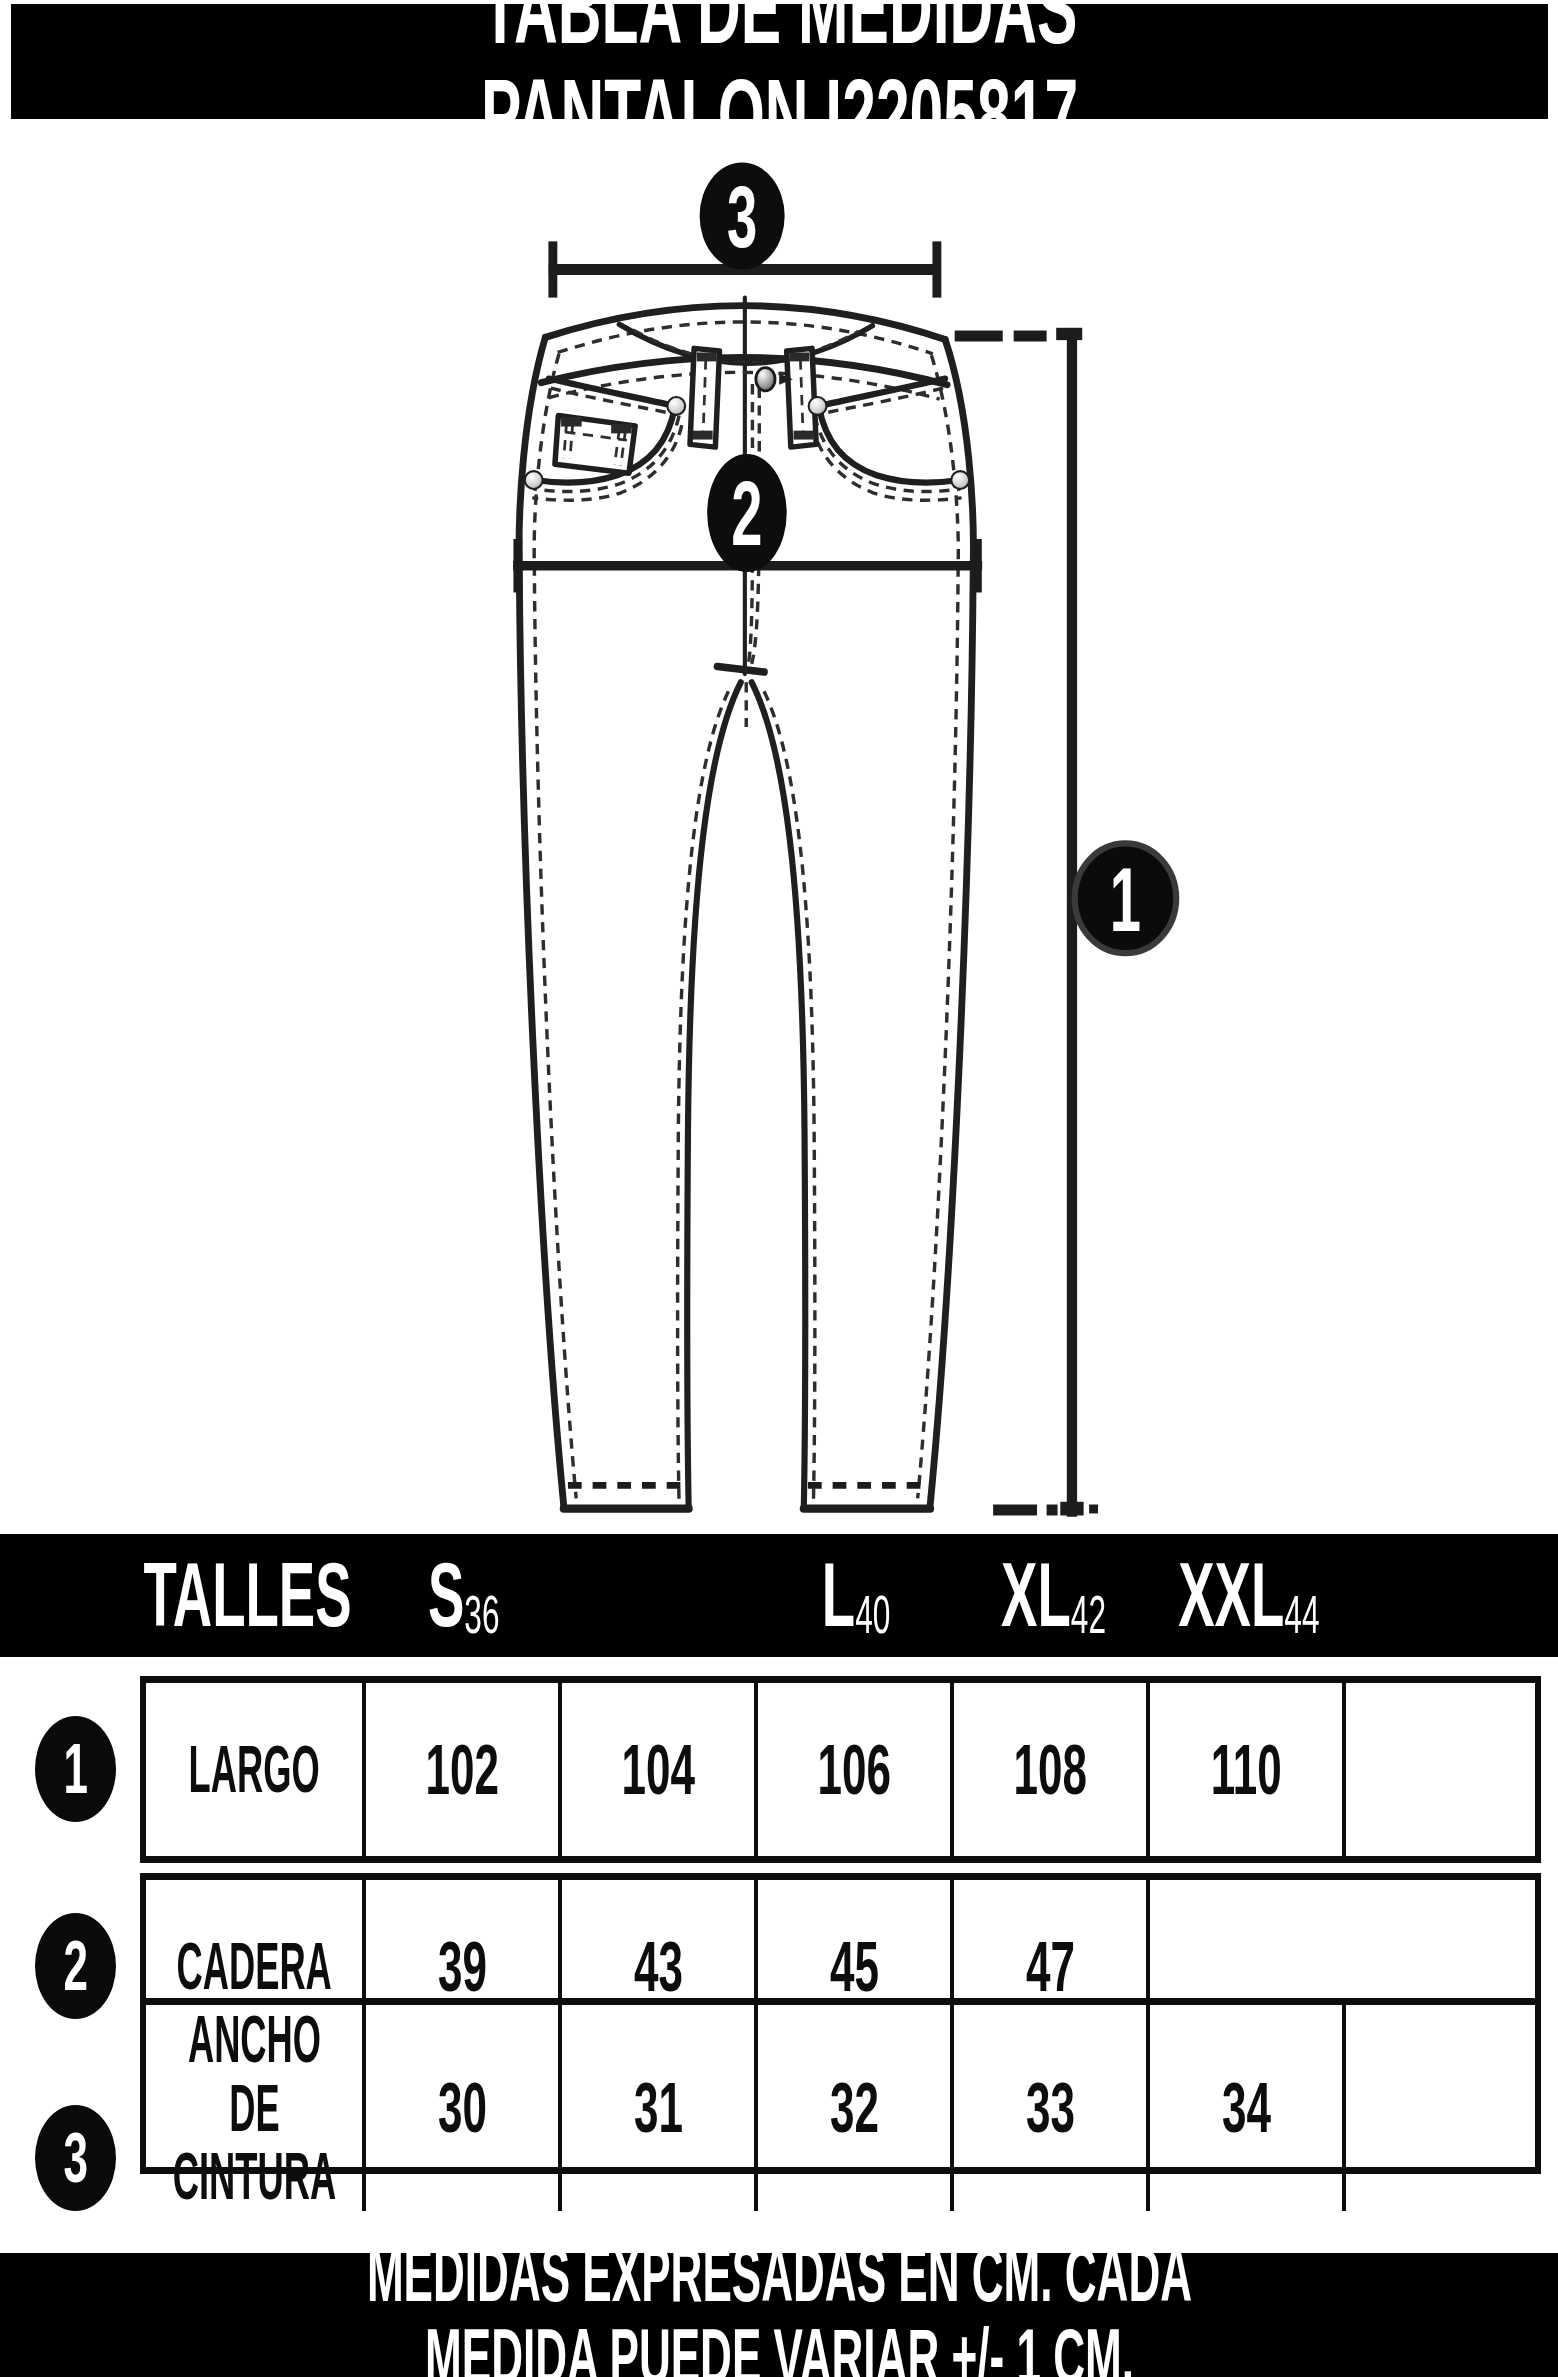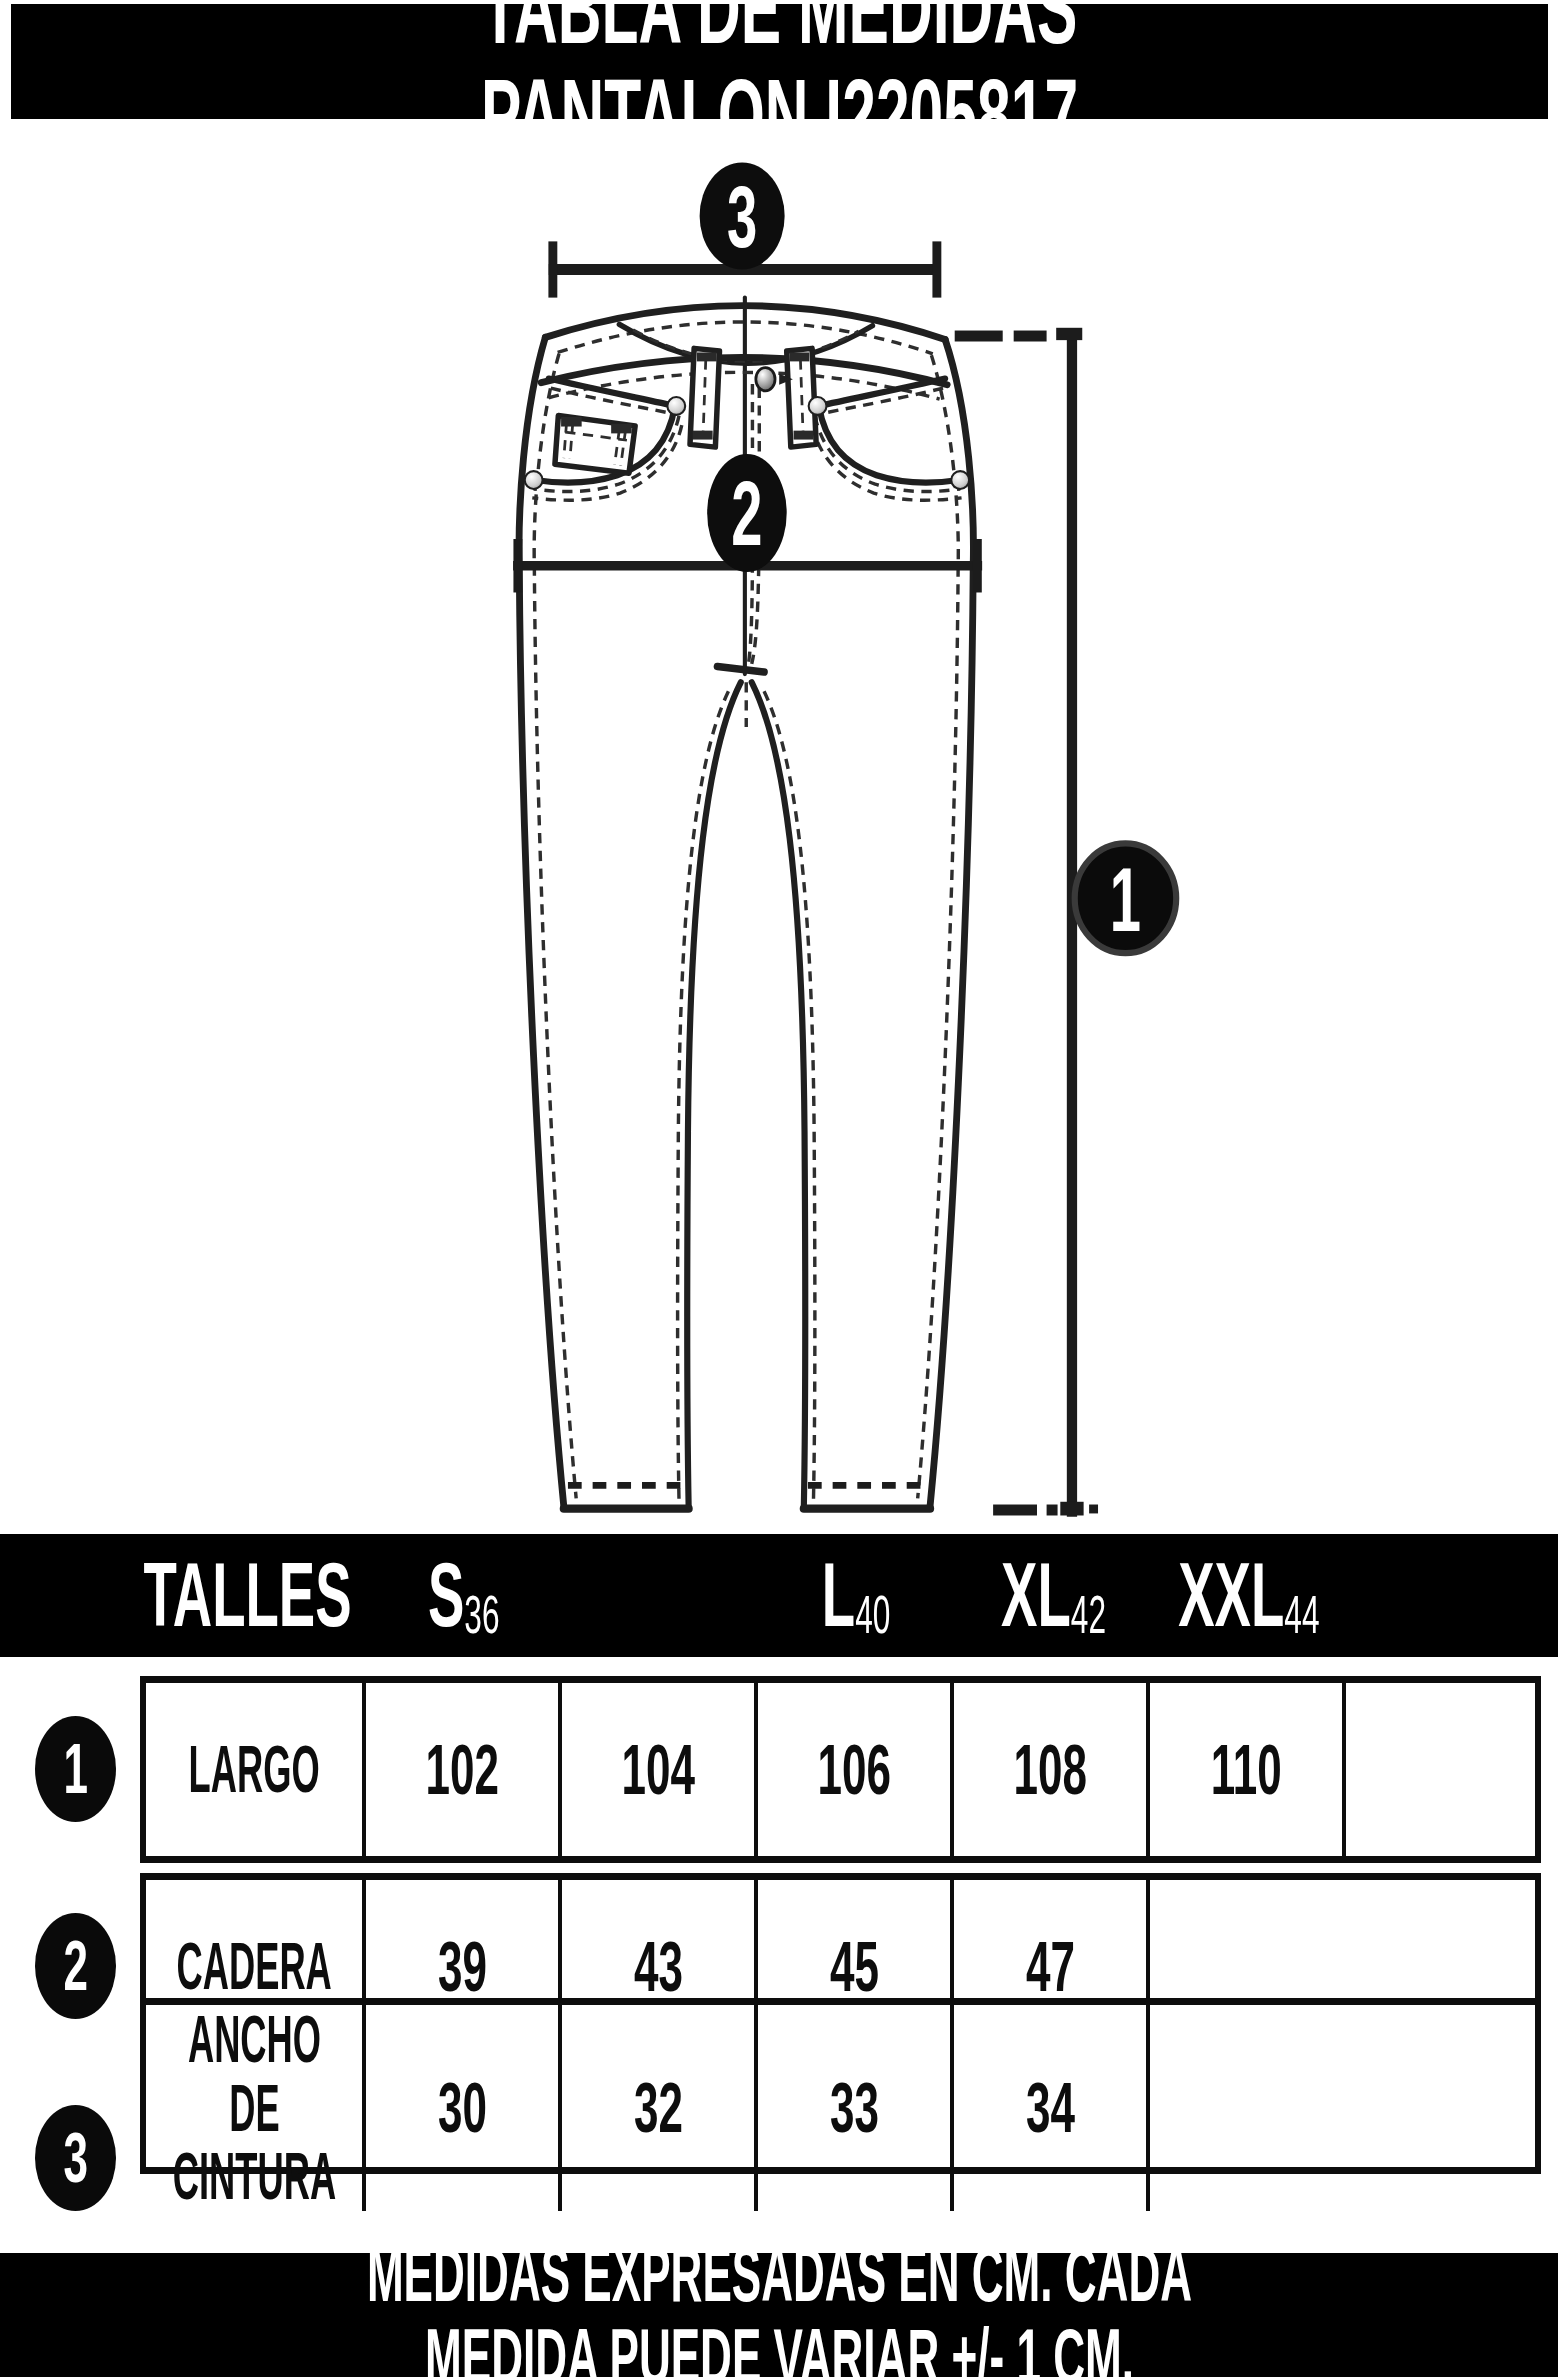--- a/index.html
+++ b/index.html
@@ -266,20 +266,23 @@
 </div>
 <div class="trow" style="top:1998px;height:176px">
   <div class="tcell">
       <span class="cond lbl">ANCHO DE
 CINTURA</span>
     </div>
   <div class="tcell">
       <span class="cond num">30</span>
     </div>
   <div class="tcell">
+      <span class="cond num">31</span>
+    </div>
+  <div class="tcell">
       <span class="cond num">32</span>
     </div>
   <div class="tcell">
       <span class="cond num">33</span>
     </div>
   <div class="tcell">
       <span class="cond num">34</span>
     </div>
   <div class="tcell"></div>
 </div>

